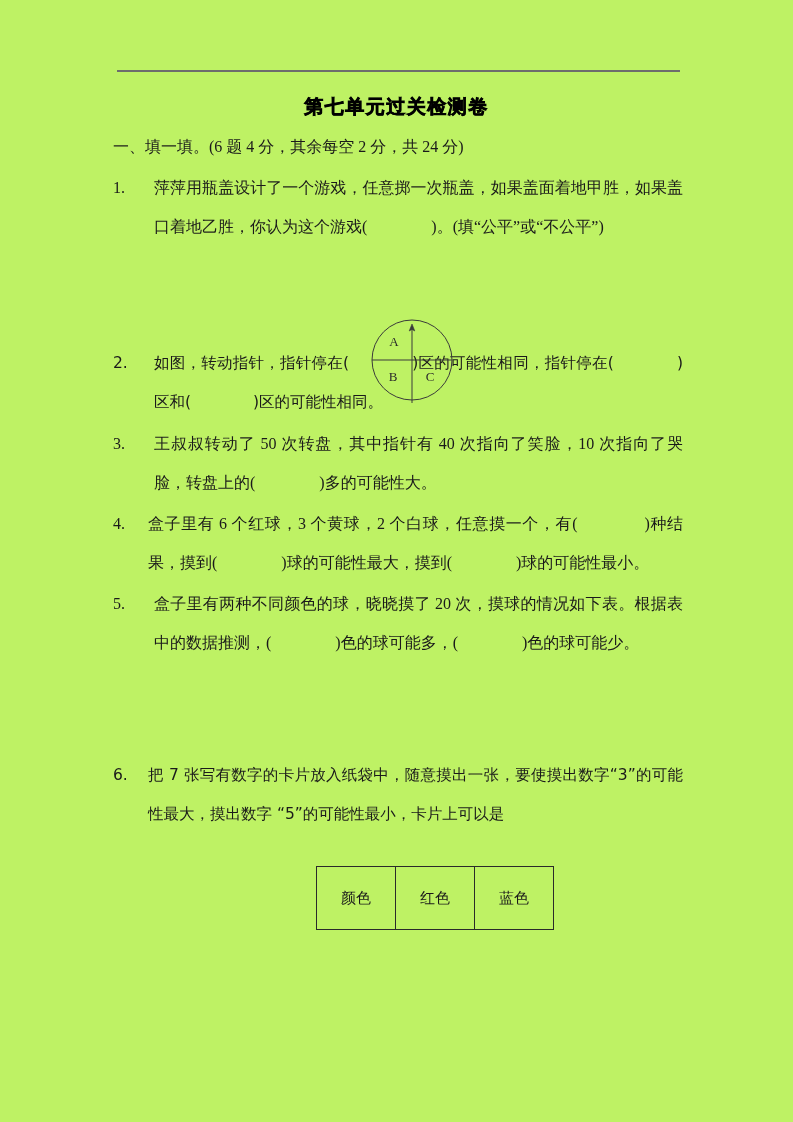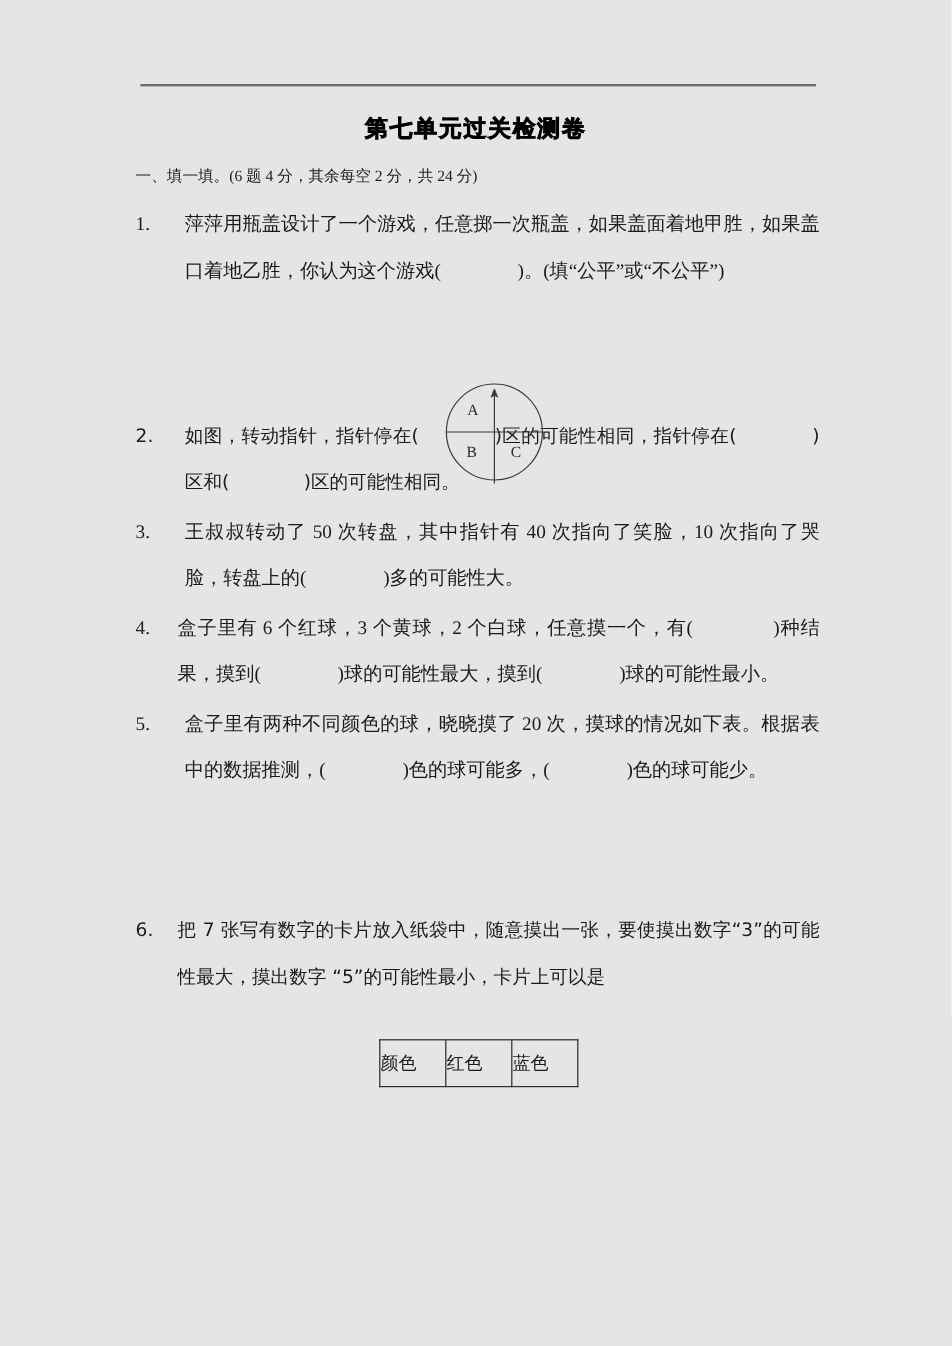--- a/index.html
+++ b/index.html
@@ -13,21 +13,21 @@
     position: relative;
     font-family: "Liberation Serif", "DejaVu Serif", serif;
     color: #1a1a1a;
     overflow: hidden;
   }
   .page {
     position: absolute;
     left: 0; top: 0;
     width: 793px;
     height: 1122px;
-    background: #e5e5e5;
+    background: #bef264;
   }
   .header-rule {
     position: absolute;
     left: 117px;
     top: 70px;
     width: 563px;
     height: 0;
     border-top: 2px solid #6d6d6d;
   }
   .doc-title {
@@ -43,21 +43,21 @@
     -webkit-text-stroke: 0.7px #000;
     color: #0a0a0a;
   }
   .content {
     position: absolute;
     left: 113px;
     top: 132px;
     width: 570px;
   }
   .section-head {
-    font-size: 13px;
+    font-size: 16px;
     line-height: 30px;
     font-family: "Liberation Serif", "DejaVu Serif", serif;
     margin-bottom: 6px;
     white-space: nowrap;
   }
   .q {
     position: relative;
     font-size: 16px;
     line-height: 39px;
     margin-bottom: 2px;
@@ -101,23 +101,23 @@
   }
   table.prob-table {
     border-collapse: collapse;
     font-family: "Liberation Serif", "DejaVu Serif", serif;
     font-size: 15px;
   }
   table.prob-table td {
     border: 1px solid #2a2a2a;
     width: 54px;
     height: 38px;
-    text-align: left;
+    text-align: center;
     vertical-align: middle;
-    padding: 0;
+    padding: 12px;
   }
   table.prob-table td.num-cell {
     font-size: 15px;
   }
   .spacer-fig { height: 96px; }
   .spacer-tbl { height: 92px; }
 </style>
 </head>
 <body>
 

